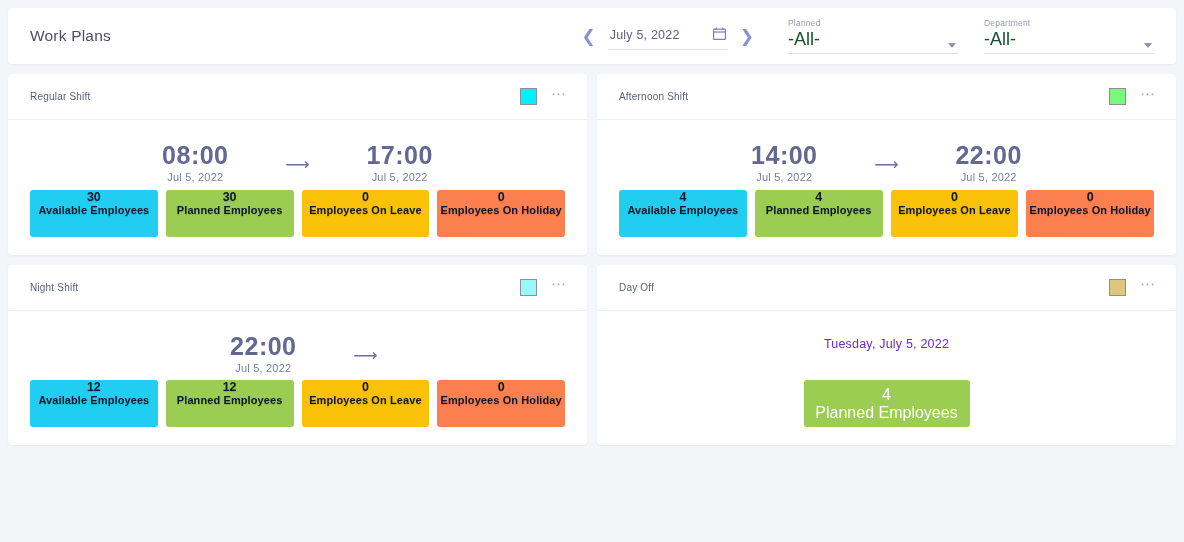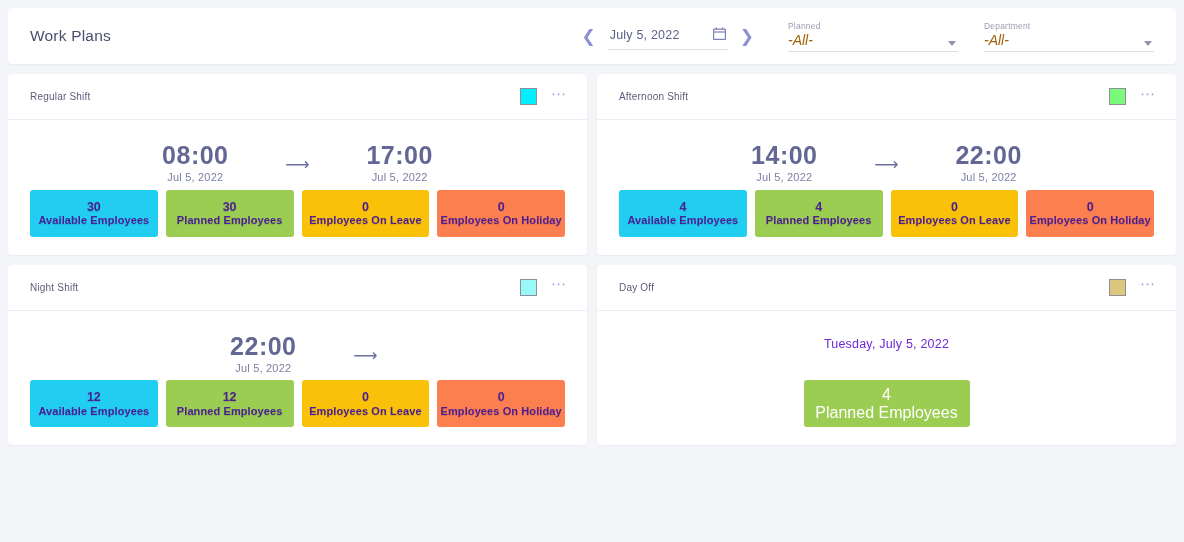--- a/index.html
+++ b/index.html
@@ -78,24 +78,23 @@
     position: relative;
   }
   .selwrap .lbl {
     font-size: 8.5px;
     color: #9a9db4;
     display: block;
     letter-spacing: .2px;
     margin-bottom: 1px;
   }
   .selwrap .sval {
-    font-size: 14px;
-    color: #a16207;
+    font-size: 18px;
+    color: #14532d;
     display: block;
-    font-style: italic;
   }
   .caret {
     position: absolute;
     right: 2px;
     bottom: 5px;
     width: 0; height: 0;
     border-left: 4.5px solid transparent;
     border-right: 4.5px solid transparent;
     border-top: 5px solid #8f93ab;
   }
@@ -191,25 +190,24 @@
 
   
   .tiles {
     display: flex;
     gap: 8px;
   }
   .tile {
     flex: 1 1 0;
     height: 47px;
     border-radius: 3px;
-    color: #4c1d95;
-    display: flex;
-    flex-direction: column;
-    align-items: center;
-    justify-content: center;
+    color: #0f172a;
+    display: flex;
+    flex-direction: column;
+    align-items: center;
     cursor: pointer;
   }
   .tile .num {
     font-size: 12.5px;
     font-weight: bold;
     line-height: 1.15;
     text-shadow: 0 1px 1px rgba(0,0,0,.12);
   }
   .tile .cap {
     font-size: 11px;

